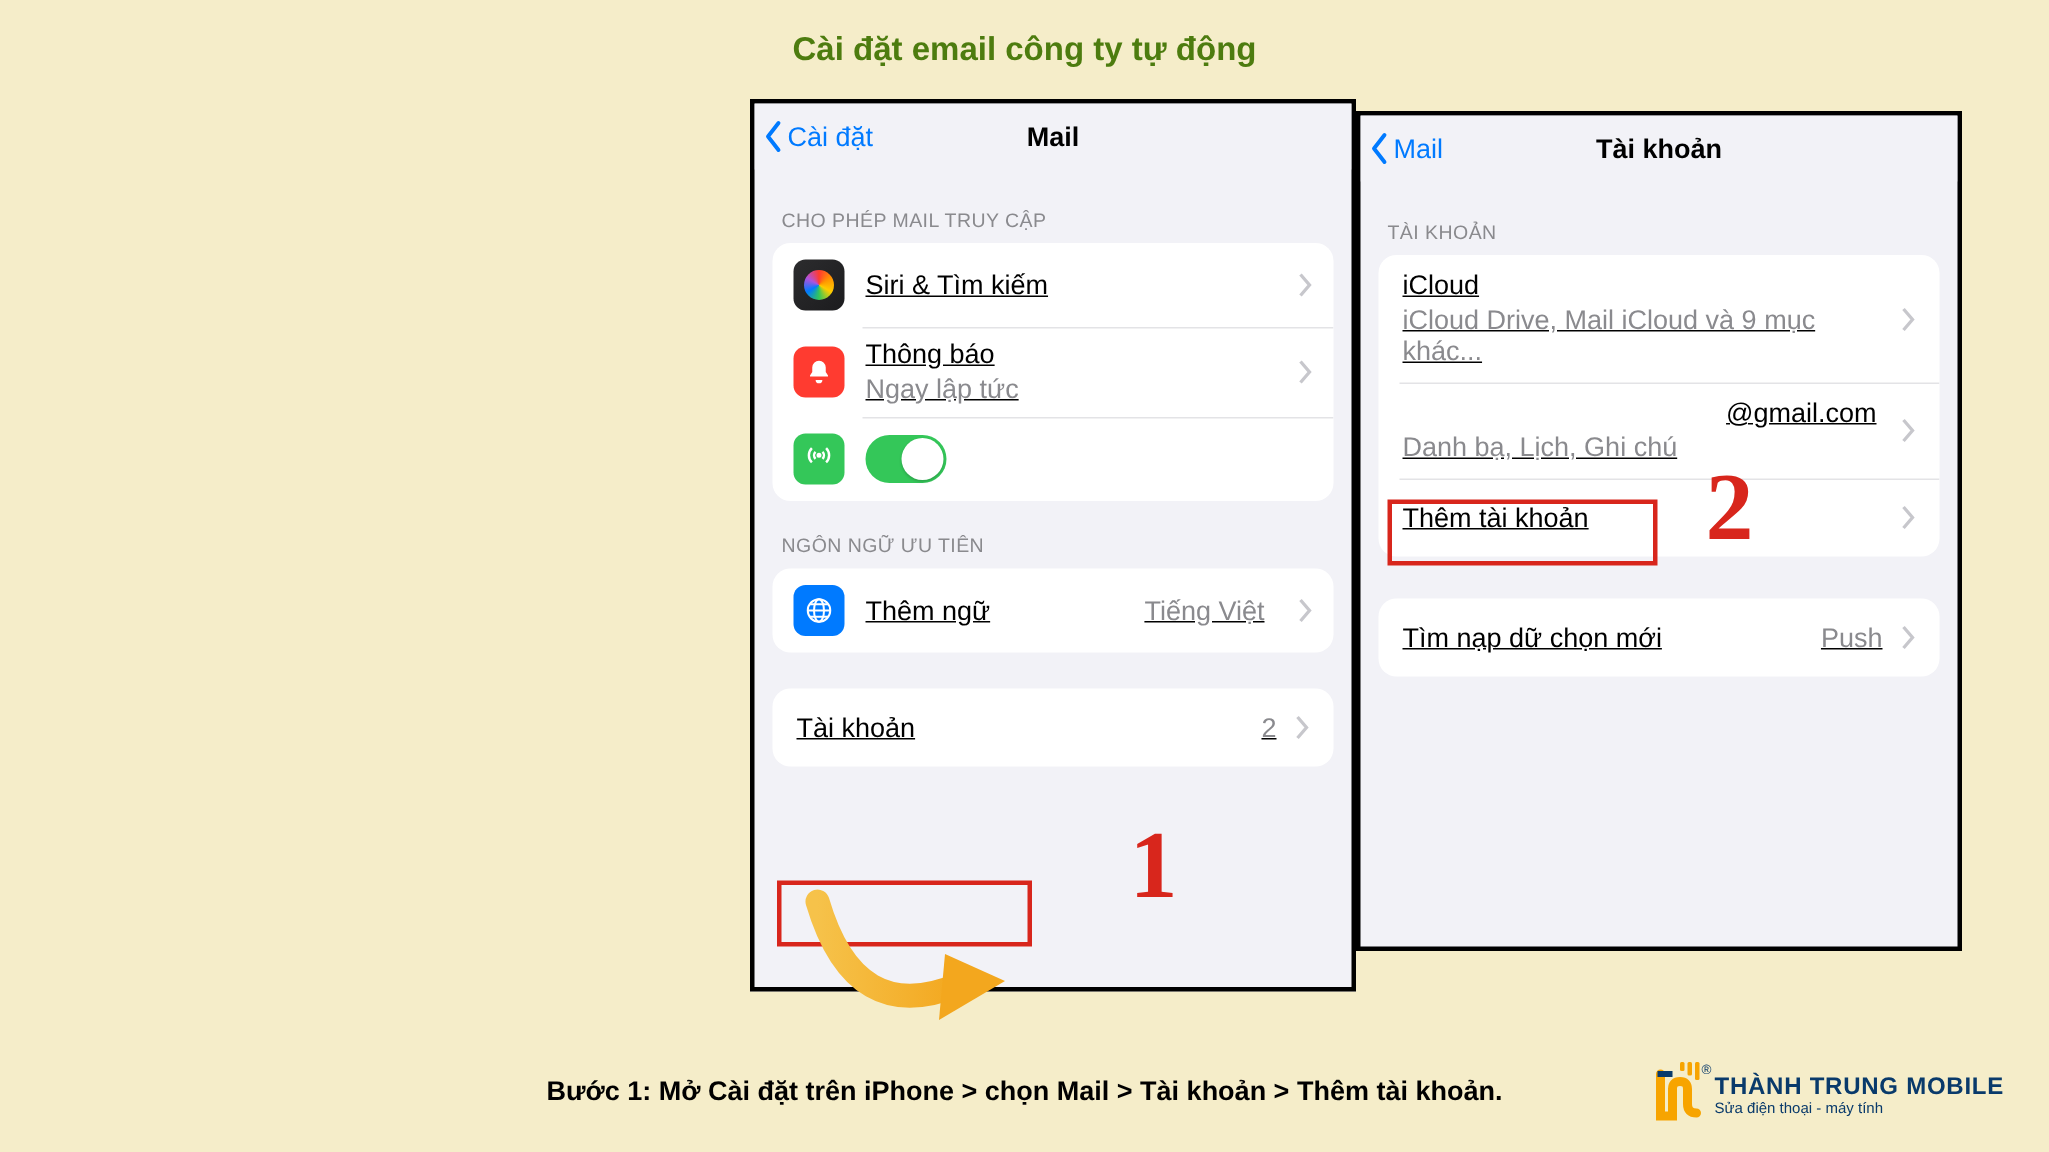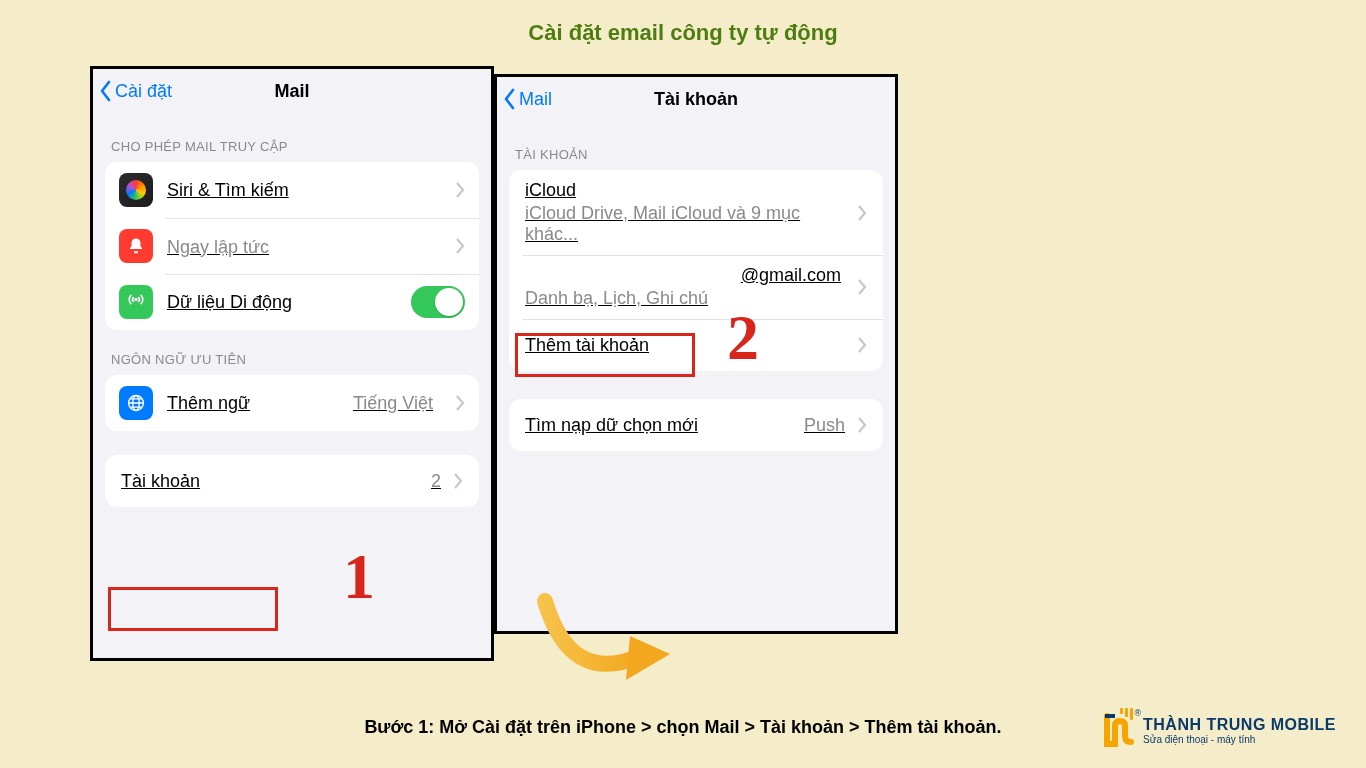--- a/index.html
+++ b/index.html
@@ -13,23 +13,23 @@
   }
   .page-title {
     text-align: center;
     font-size: 22px;
     font-weight: 700;
     padding-top: 20px;
     color: #4d7c0f;
   }
   .devices {
     display: flex;
-    justify-content: flex-start;
+    justify-content: flex-end;
     align-items: flex-start;
-    padding: 20px 75px 0 90px;
+    padding: 20px 58px 0 90px;
     position: relative;
   }
 
   
   .phone {
     background: #fff;
     border: 3px solid #000;
     width: 404px;
     position: relative;
     overflow: hidden;
@@ -216,33 +216,33 @@
             <path d="M2 1 L8 8 L2 15"></path>
           </svg>
       </div>
       <div class="row">
         <div class="icon notif">
           <svg width="18" height="18" viewBox="0 0 24 24">
               <path fill="#fff" d="M12 2a6 6 0 0 0-6 6v4l-2 3v1h16v-1l-2-3V8a6 6 0 0 0-6-6zm0 20a3 3 0 0 0 3-3H9a3 3 0 0 0 3 3z"></path>
             </svg>
         </div>
         <div class="label block">
+          <div>Thông báo</div>
           <div class="sub">Ngay lập tức</div>
         </div>
         <svg class="chevron" viewBox="0 0 10 16">
             <path d="M2 1 L8 8 L2 15"></path>
           </svg>
       </div>
       <div class="row">
         <div class="icon cell">
           <svg width="20" height="20" viewBox="0 0 24 24">
               <path fill="#fff" d="M12 7a2 2 0 1 1 0 4 2 2 0 0 1 0-4zm-6.4 8.4a9 9 0 0 1 0-12.8l1.4 1.4a7 7 0 0 0 0 10l-1.4 1.4zm12.8 0-1.4-1.4a7 7 0 0 0 0-10l1.4-1.4a9 9 0 0 1 0 12.8zM8.5 12.5a5 5 0 0 1 0-7l1.4 1.4a3 3 0 0 0 0 4.2l-1.4 1.4zm7 0-1.4-1.4a3 3 0 0 0 0-4.2l1.4-1.4a5 5 0 0 1 0 7z"></path>
             </svg>
         </div>
-        <div class="label block">Dữ liệu Di động</div>
         <div class="toggle"></div>
       </div>
     </div>
 
     <div class="section-header">NGÔN NGỮ ƯU TIÊN</div>
     <div class="list">
       <div class="row">
         <div class="icon lang">
           <svg width="20" height="20" viewBox="0 0 24 24">
               <circle cx="12" cy="12" r="9" fill="none" stroke="#fff" stroke-width="1.6"></circle>

